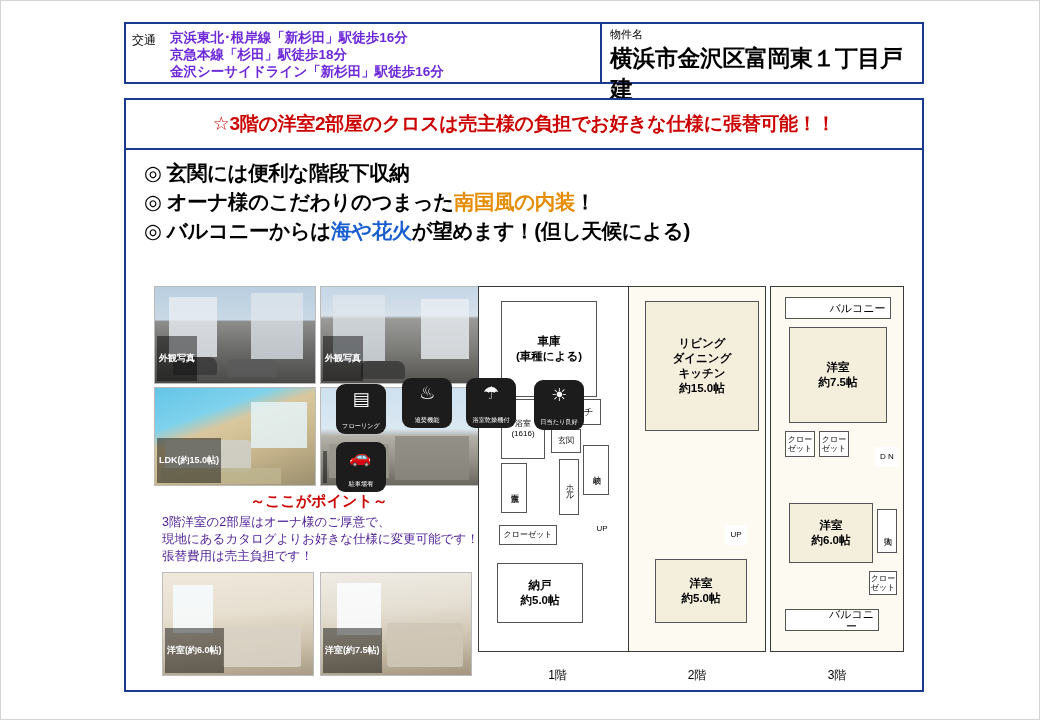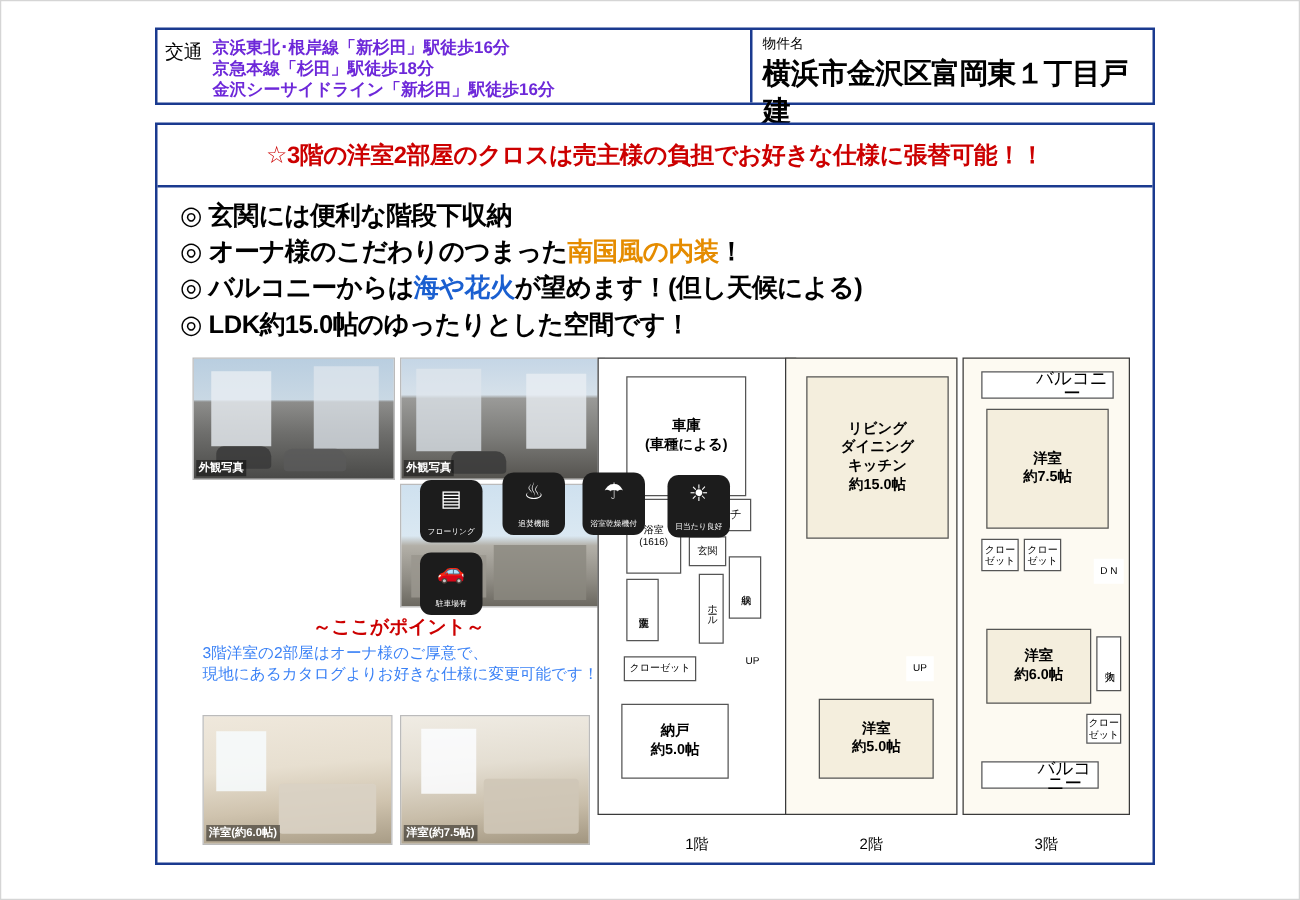--- a/index.html
+++ b/index.html
@@ -30,21 +30,21 @@
     display: flex;
   }
   .header-left {
     width: 476px;
     box-sizing: border-box;
     display: flex;
     padding: 5px 0 0 6px;
     border-right: 2px solid #1a3a8f;
   }
   .access-label {
-    font-size: 15px;
+    font-size: 12px;
     color: #000;
     padding-top: 3px;
     width: 38px;
     flex: none;
     letter-spacing: 0px;
   }
   .access-lines {
     font-size: 13.5px;
     line-height: 17px;
     color: #6d28d9;
@@ -128,21 +128,21 @@
     border: 1px solid #bbb;
     box-sizing: border-box;
   }
   .ph-cap {
     position: absolute;
     left: 2px;
     bottom: 2px;
     font-size: 9px;
     color: #fff;
     background: rgba(0,0,0,0.45);
-    padding: 0 2px;
+    padding: 16px 2px;
     font-weight: bold;
     white-space: nowrap;
   }
   .ph1 { left:0;    top:0;   width:162px; height:98px;
          background:
            linear-gradient(180deg, #b9cee0 0%, #c9d8e4 34%, #8d8d8b 36%, #6e6e6c 62%, #4a4a48 100%);}
   .ph2 { left:166px; top:0;  width:164px; height:98px;
          background:
            linear-gradient(180deg, #c5d6e6 0%, #d6e1ea 30%, #9a9a98 33%, #7d7d7a 64%, #55534f 100%);}
   .ph3 { left:0;    top:101px; width:162px; height:99px;
@@ -172,21 +172,21 @@
     font-weight: bold;
     color: #cc0000;
   }
   .point-body {
     position: absolute;
     left: 36px;
     top: 414px;
     width: 330px;
     font-size: 12.5px;
     line-height: 17px;
-    color: #3b82f6;
+    color: #4c1d95;
   }
 
   .collage2 {
     position: absolute;
     left: 36px;
     top: 472px;
     width: 316px;
     height: 76px;
   }
   .ph5 { left:0;   top:0; width:152px; height:104px;
@@ -245,21 +245,21 @@
     display: flex;
     align-items: center;
     justify-content: center;
     flex-direction: column;
     background: #fffdf6;
   }
   .rm.beige { background: #f4eedd; }
   .rm.white { background: #ffffff; }
   .rm.big { font-size: 11.5px; line-height: 15px; font-weight: 600;}
   .rm.tiny { font-size: 8px; line-height: 10px; }
-  .rm.balcony { background:#ffffff; font-size:14px;padding-left:39px; }
+  .rm.balcony { background:#ffffff; font-size:11px;padding-left:39px; }
 
   
   .chips {
     position: absolute;
     left: 210px;
     top: 256px;
     width: 260px;
     height: 86px;
   }
   .chip {
@@ -314,50 +314,54 @@
     <div class="bullets">
       <div class="bullet">
         <span>◎ 玄関には便利な階段下収納</span>
       </div>
       <div class="bullet">
         <span>◎ オーナ様のこだわりのつまった</span><span class="hl-orange">南国風の内装</span><span>！</span>
       </div>
       <div class="bullet">
         <span>◎ バルコニーからは</span><span class="hl-blue">海や花火</span><span>が望めます！(但し天候による)</span>
       </div>
-      <div class="bullet">
-        <span>◎ LDK約15.0帖のゆったりとした空間です！</span>
-      </div>
     </div>
 
     <div class="collage">
       <div class="ph ph1">
         <div class="shape s-build1"></div>
           <div class="shape s-build2"></div>
         <div class="shape s-car"></div>
           <div class="shape s-car2"></div>
         <div class="ph-cap">外観写真</div>
       </div>
       <div class="ph ph2">
         <div class="shape s-build2" style="left:12px;top:8px;"></div>
         <div class="shape s-build1" style="left:100px;top:12px;"></div>
         <div class="shape s-car" style="left:40px;top:74px;"></div>
         <div class="ph-cap">外観写真</div>
       </div>
+      <div class="ph ph3">
+        <div class="shape s-winbig"></div>
+        <div class="shape s-sofa"></div>
+        <div class="shape s-rug"></div>
+        <div class="ph-cap">LDK(約15.0帖)</div>
+      </div>
       <div class="ph ph4">
         <div class="shape" style="left:8px;top:56px;width:60px;height:34px;background:#9a978e;opacity:.85;"></div>
         <div class="shape" style="left:74px;top:48px;width:74px;height:44px;background:#8b887f;opacity:.8;"></div>
         <div class="ph-cap"></div>
       </div>
     </div>
 
     <div class="point-title">～ここがポイント～</div>
     <div class="point-body">
       <div>3階洋室の2部屋はオーナ様のご厚意で、</div>
       <div>現地にあるカタログよりお好きな仕様に変更可能です！</div>
+      <div>張替費用は売主負担です！</div>
     </div>
 
     <div class="collage2">
       <div class="ph ph5">
         <div class="shape s-win5"></div>
           <div class="shape s-bed"></div>
         <div class="ph-cap">洋室(約6.0帖)</div>
       </div>
       <div class="ph ph6">
         <div class="shape s-win6"></div>

